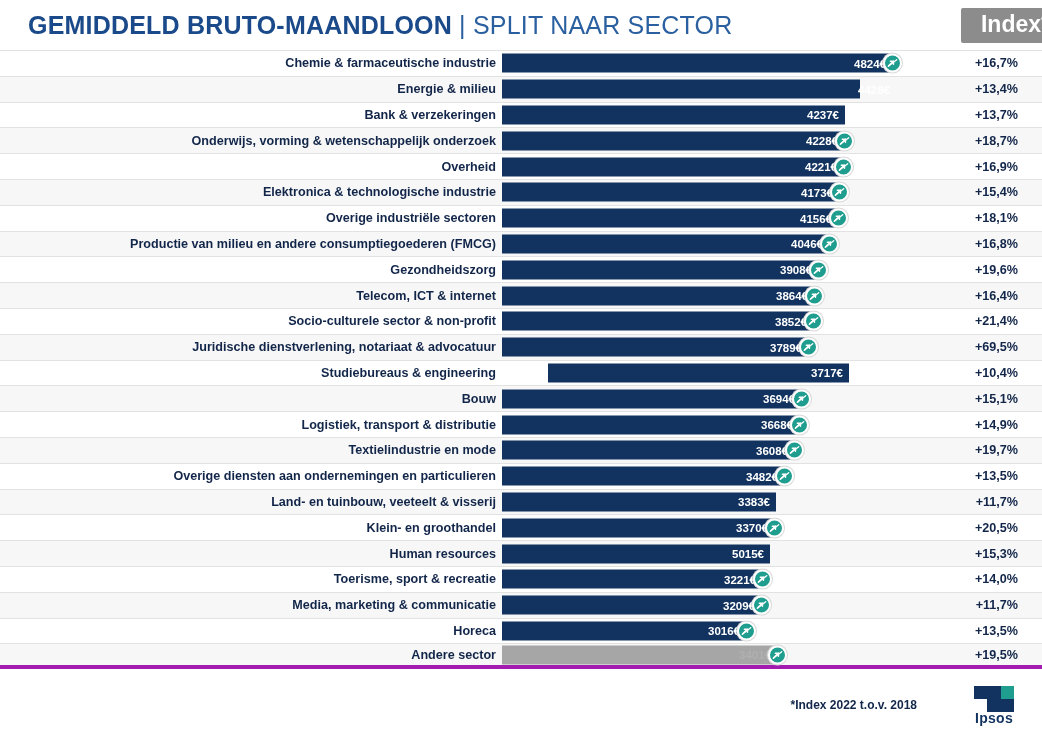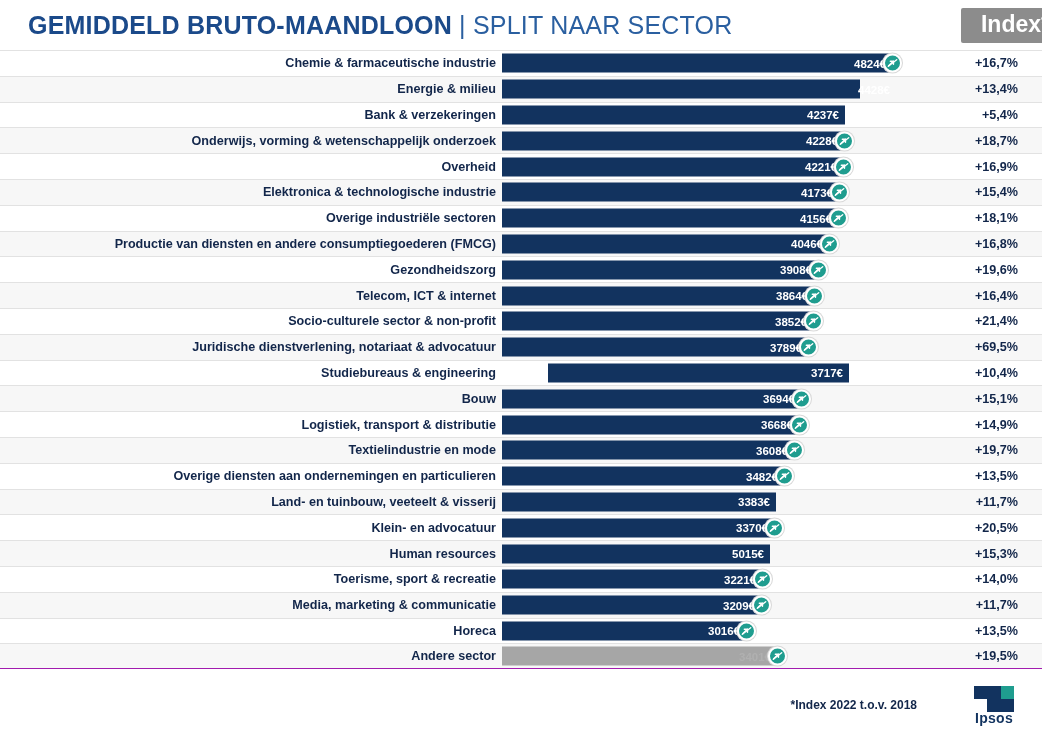--- a/index.html
+++ b/index.html
@@ -34,21 +34,21 @@
   
   .chart{
     position:absolute;left:0;top:50px;width:1042px;height:640px;
   }
   .row{
     position:relative;
     height:25.8px;
     box-sizing:border-box;
     border-top:1px solid #e2e2e2;
   }
-  .row:last-child{border-bottom:1px solid #a21caf;text-decoration:underline;}
+  .row:last-child{border-bottom:4px solid #a21caf;text-decoration:underline;}
   .row.alt{background:#f7f7f7;}
 
   .cat{
     position:absolute;right:calc(100% - 496px);top:50%;
     transform:translateY(-50%);
     text-align:right;
     font-size:12.6px;font-weight:bold;color:#12264a;
     white-space:nowrap;
   }
   .barwrap{
@@ -136,21 +136,21 @@
           <div class="val">4428€</div>
         </div>
         <div class="pct">+13,4%</div>
       </div>
       <div class="row">
         <div class="cat">Bank &amp; verzekeringen</div>
         <div class="barwrap" style="width: 343px;">
           <div class="bar" style="width: 343px;"></div>
           <div class="val">4237€</div>
         </div>
-        <div class="pct">+5,4%</div>
+        <div class="pct">+13,7%</div>
       </div>
       <div class="row alt">
         <div class="cat">Onderwijs, vorming &amp; wetenschappelijk onderzoek</div>
         <div class="barwrap" style="width: 342px;">
           <div class="bar" style="width: 342px;"></div>
           <div class="val">4228€</div>
         </div>
         <div class="badge" style="left: 835px;">
           <svg viewBox="0 0 16 16">
             <path d="M4 11 L9 6 M9 6 L9 9.4 M9 6 L5.7 6" stroke="#ffffff" stroke-width="1.6" fill="none" stroke-linecap="round"></path>
@@ -195,21 +195,21 @@
         </div>
         <div class="badge" style="left: 829px;">
           <svg viewBox="0 0 16 16">
             <path d="M4 11 L9 6 M9 6 L9 9.4 M9 6 L5.7 6" stroke="#ffffff" stroke-width="1.6" fill="none" stroke-linecap="round"></path>
             <path d="M3.5 11.5 L12.5 4.5" stroke="#ffffff" stroke-width="1.4" fill="none" stroke-linecap="round"></path>
           </svg>
         </div>
         <div class="pct">+18,1%</div>
       </div>
       <div class="row alt">
-        <div class="cat">Productie van diensten en andere consumptiegoederen (FMCG)</div>
+        <div class="cat">Productie van milieu en andere consumptiegoederen (FMCG)</div>
         <div class="barwrap" style="width: 327px;">
           <div class="bar" style="width: 327px;"></div>
           <div class="val">4046€</div>
         </div>
         <div class="badge" style="left: 820px;">
           <svg viewBox="0 0 16 16">
             <path d="M4 11 L9 6 M9 6 L9 9.4 M9 6 L5.7 6" stroke="#ffffff" stroke-width="1.6" fill="none" stroke-linecap="round"></path>
             <path d="M3.5 11.5 L12.5 4.5" stroke="#ffffff" stroke-width="1.4" fill="none" stroke-linecap="round"></path>
           </svg>
         </div>
@@ -337,21 +337,21 @@
       </div>
       <div class="row alt">
         <div class="cat">Land- en tuinbouw, veeteelt &amp; visserij</div>
         <div class="barwrap" style="width: 274px;">
           <div class="bar" style="width: 274px;"></div>
           <div class="val">3383€</div>
         </div>
         <div class="pct">+11,7%</div>
       </div>
       <div class="row">
-        <div class="cat">Klein- en advocatuur</div>
+        <div class="cat">Klein- en groothandel</div>
         <div class="barwrap" style="width: 272px;">
           <div class="bar" style="width: 272px;"></div>
           <div class="val">3370€</div>
         </div>
         <div class="badge" style="left: 765px;">
           <svg viewBox="0 0 16 16">
             <path d="M4 11 L9 6 M9 6 L9 9.4 M9 6 L5.7 6" stroke="#ffffff" stroke-width="1.6" fill="none" stroke-linecap="round"></path>
             <path d="M3.5 11.5 L12.5 4.5" stroke="#ffffff" stroke-width="1.4" fill="none" stroke-linecap="round"></path>
           </svg>
         </div>

